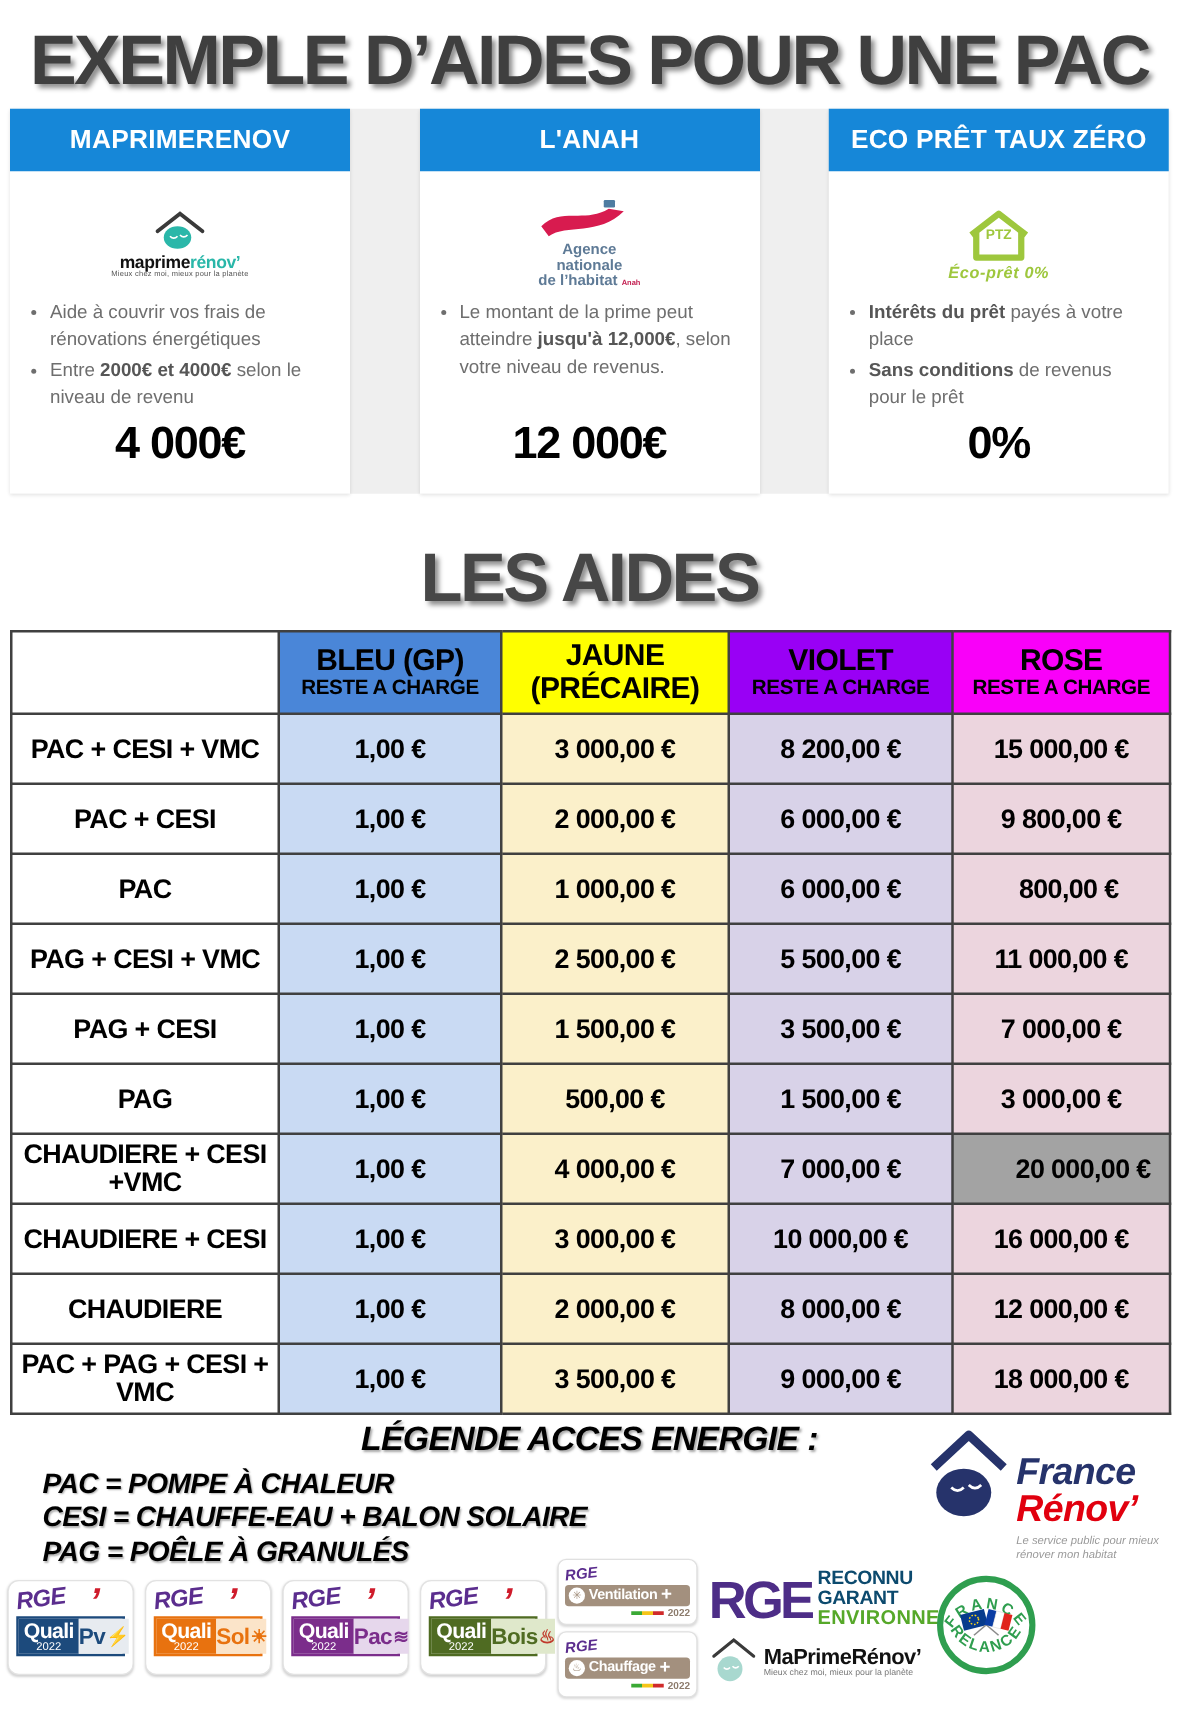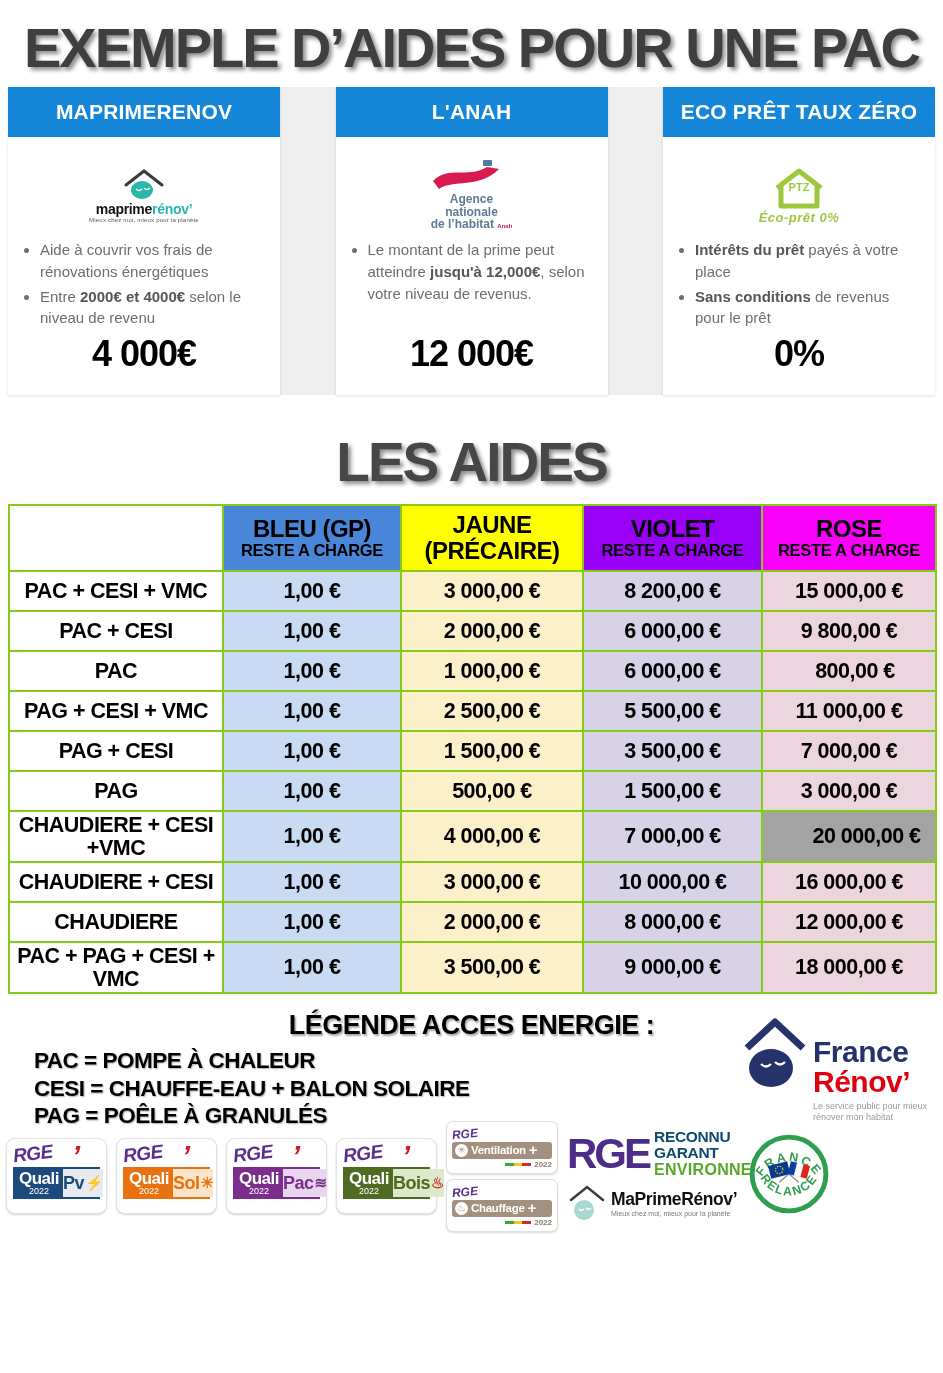--- a/index.html
+++ b/index.html
@@ -54,31 +54,31 @@
   
   table.aides {
     width:927px; margin:14px 8px 0; border-collapse:collapse; table-layout:fixed;
   }
   table.aides col:nth-child(1){ width:214px; }
   table.aides col:nth-child(2){ width:178px; }
   table.aides col:nth-child(3){ width:182px; }
   table.aides col:nth-child(4){ width:179px; }
   table.aides col:nth-child(5){ width:174px; }
   table.aides th, table.aides td {
-    border:2px solid #84cc16; text-align:center; vertical-align:middle;
+    border:2px solid #404040; text-align:center; vertical-align:middle;
     font-weight:bold; color:#000;
   }
   table.aides th { height:66px; padding:2px; }
   th .h1 { font-size:24px; letter-spacing:-.5px; line-height:1.08; }
   th .h2 { font-size:16.5px; letter-spacing:-.3px; line-height:1.15; }
-  table.aides td { height:40px; font-size:21.5px; letter-spacing:-.5px; line-height:1.05; padding:2px 4px; }
+  table.aides td { height:56px; font-size:21.5px; letter-spacing:-.5px; line-height:1.05; padding:2px 4px; }
   td.rowlabel { background:#fff; }
 
   
-  .legend { position:relative; margin:16px 8px 0; height:122px; }
+  .legend { position:relative; margin:4px 8px 0; height:122px;font-style:italic; }
   .legend-title {
     text-align:center; font-weight:bold; font-size:27px; letter-spacing:-.5px;
     text-shadow:1.5px 1.5px 2px rgba(0,0,0,0.35);
   }
   .legend-items { margin:6px 0 0 26px; font-weight:bold; font-size:22.5px; letter-spacing:-.5px; line-height:1.22; text-shadow:1px 1px 1.5px rgba(0,0,0,0.3); }
 
   .fr-logo { position:absolute; right:6px; top:2px; width:186px; display:flex; gap:6px; }
   .fr-words { padding-top:26px; }
   .fr-line1 { font-weight:800; font-size:30px; line-height:.95; letter-spacing:-.5px; }
   .fr-line2 { font-weight:800; font-size:30px; line-height:1; letter-spacing:-.5px; }

